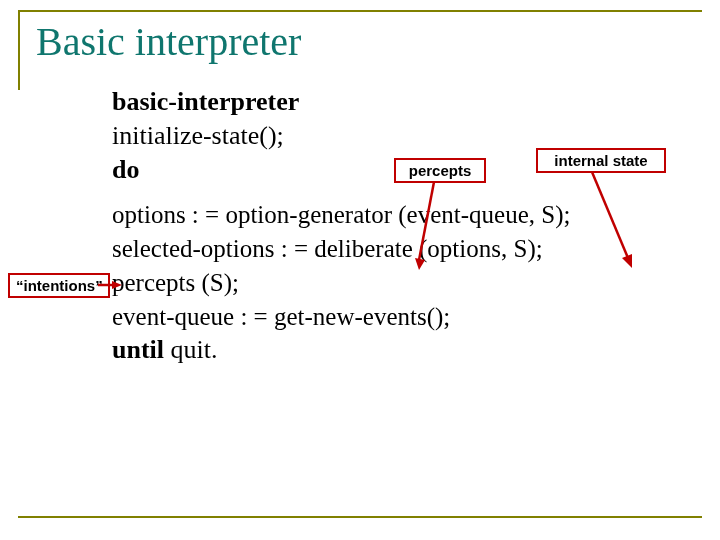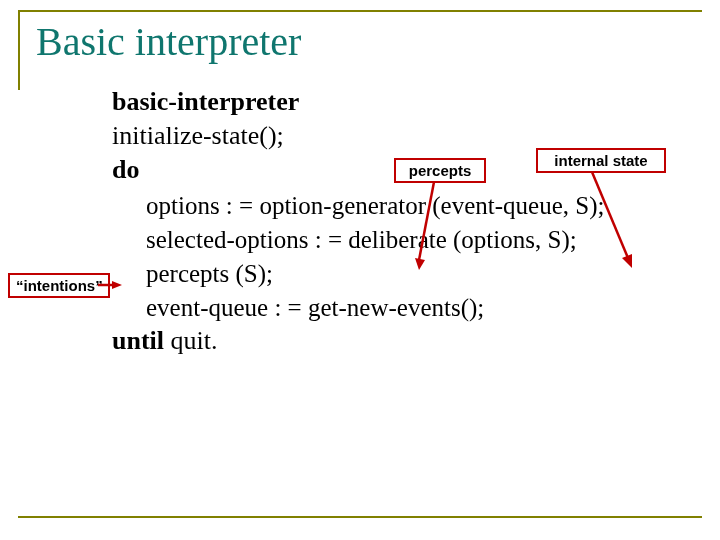--- a/index.html
+++ b/index.html
@@ -48,23 +48,22 @@
     font-weight: 400;
     color: #0f766e;
     margin: 4px 0 20px 6px;
   }
   .content {
     margin-left: 82px;
     font-size: 26px;
     line-height: 1.3;
   }
   .kw { font-weight: 700; }
-  .block1 { margin-bottom: 3px; }
+  .block1 { margin-bottom: 12px; }
   .block2 {
-    margin-left: 34px;
     font-size: 25px;
     line-height: 1.35;
   }
   .block3 { margin-top: 0; }
 
   .annot-box {
     position: absolute;
     border: 2px solid #c00000;
     font-family: Arial, Helvetica, sans-serif;
     font-weight: 700;

